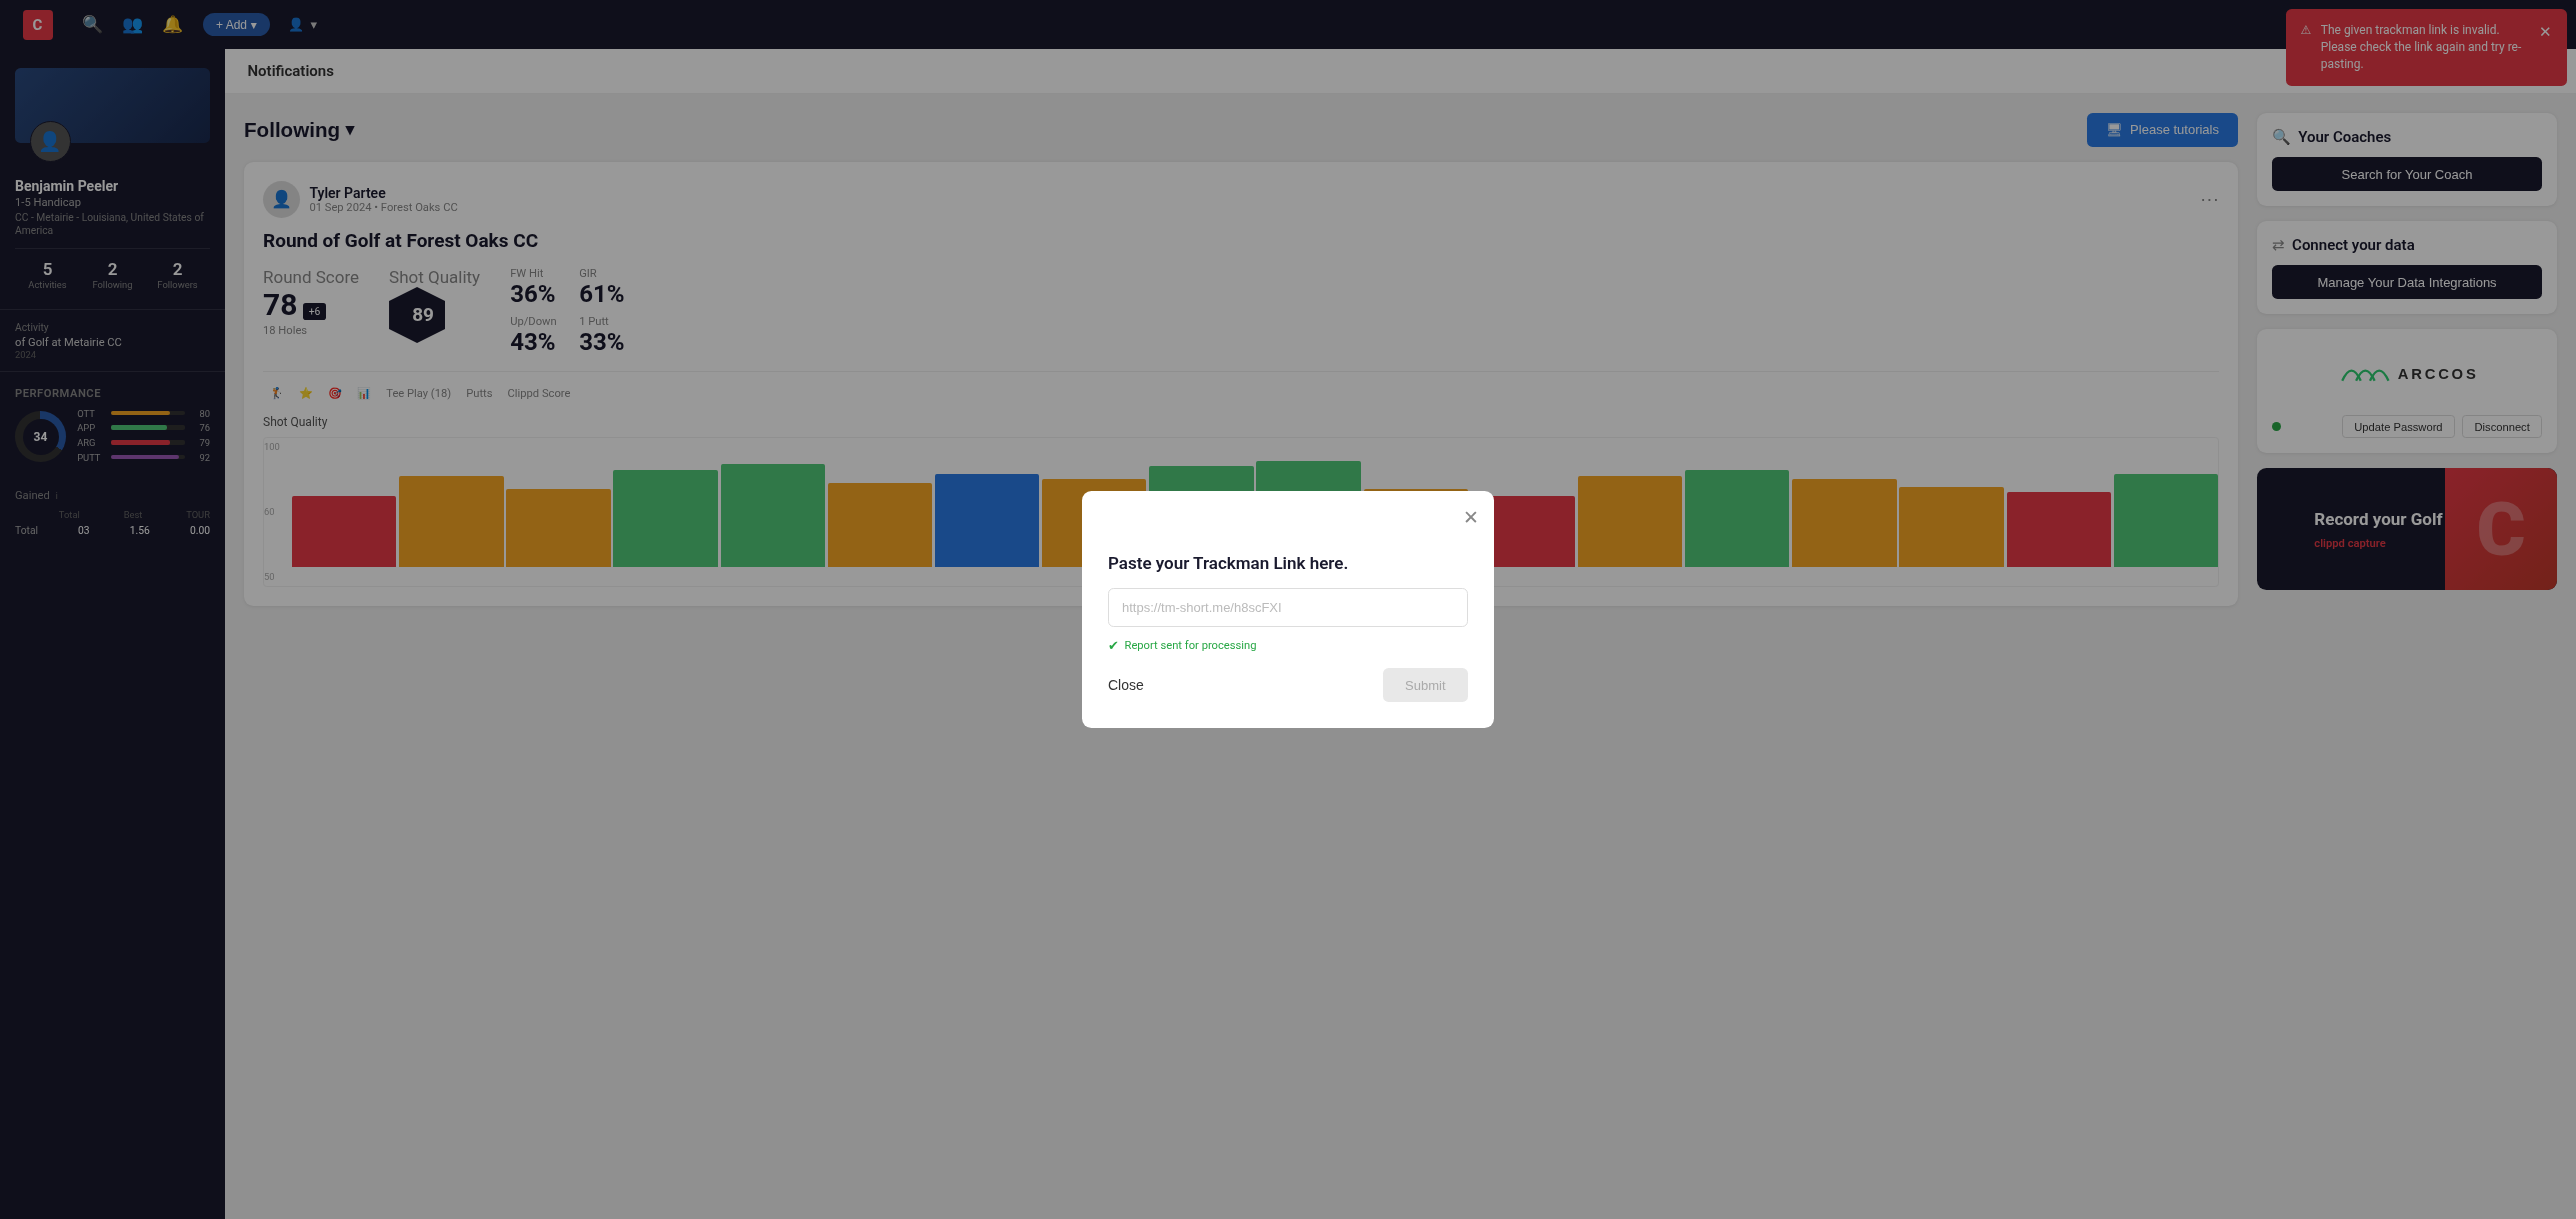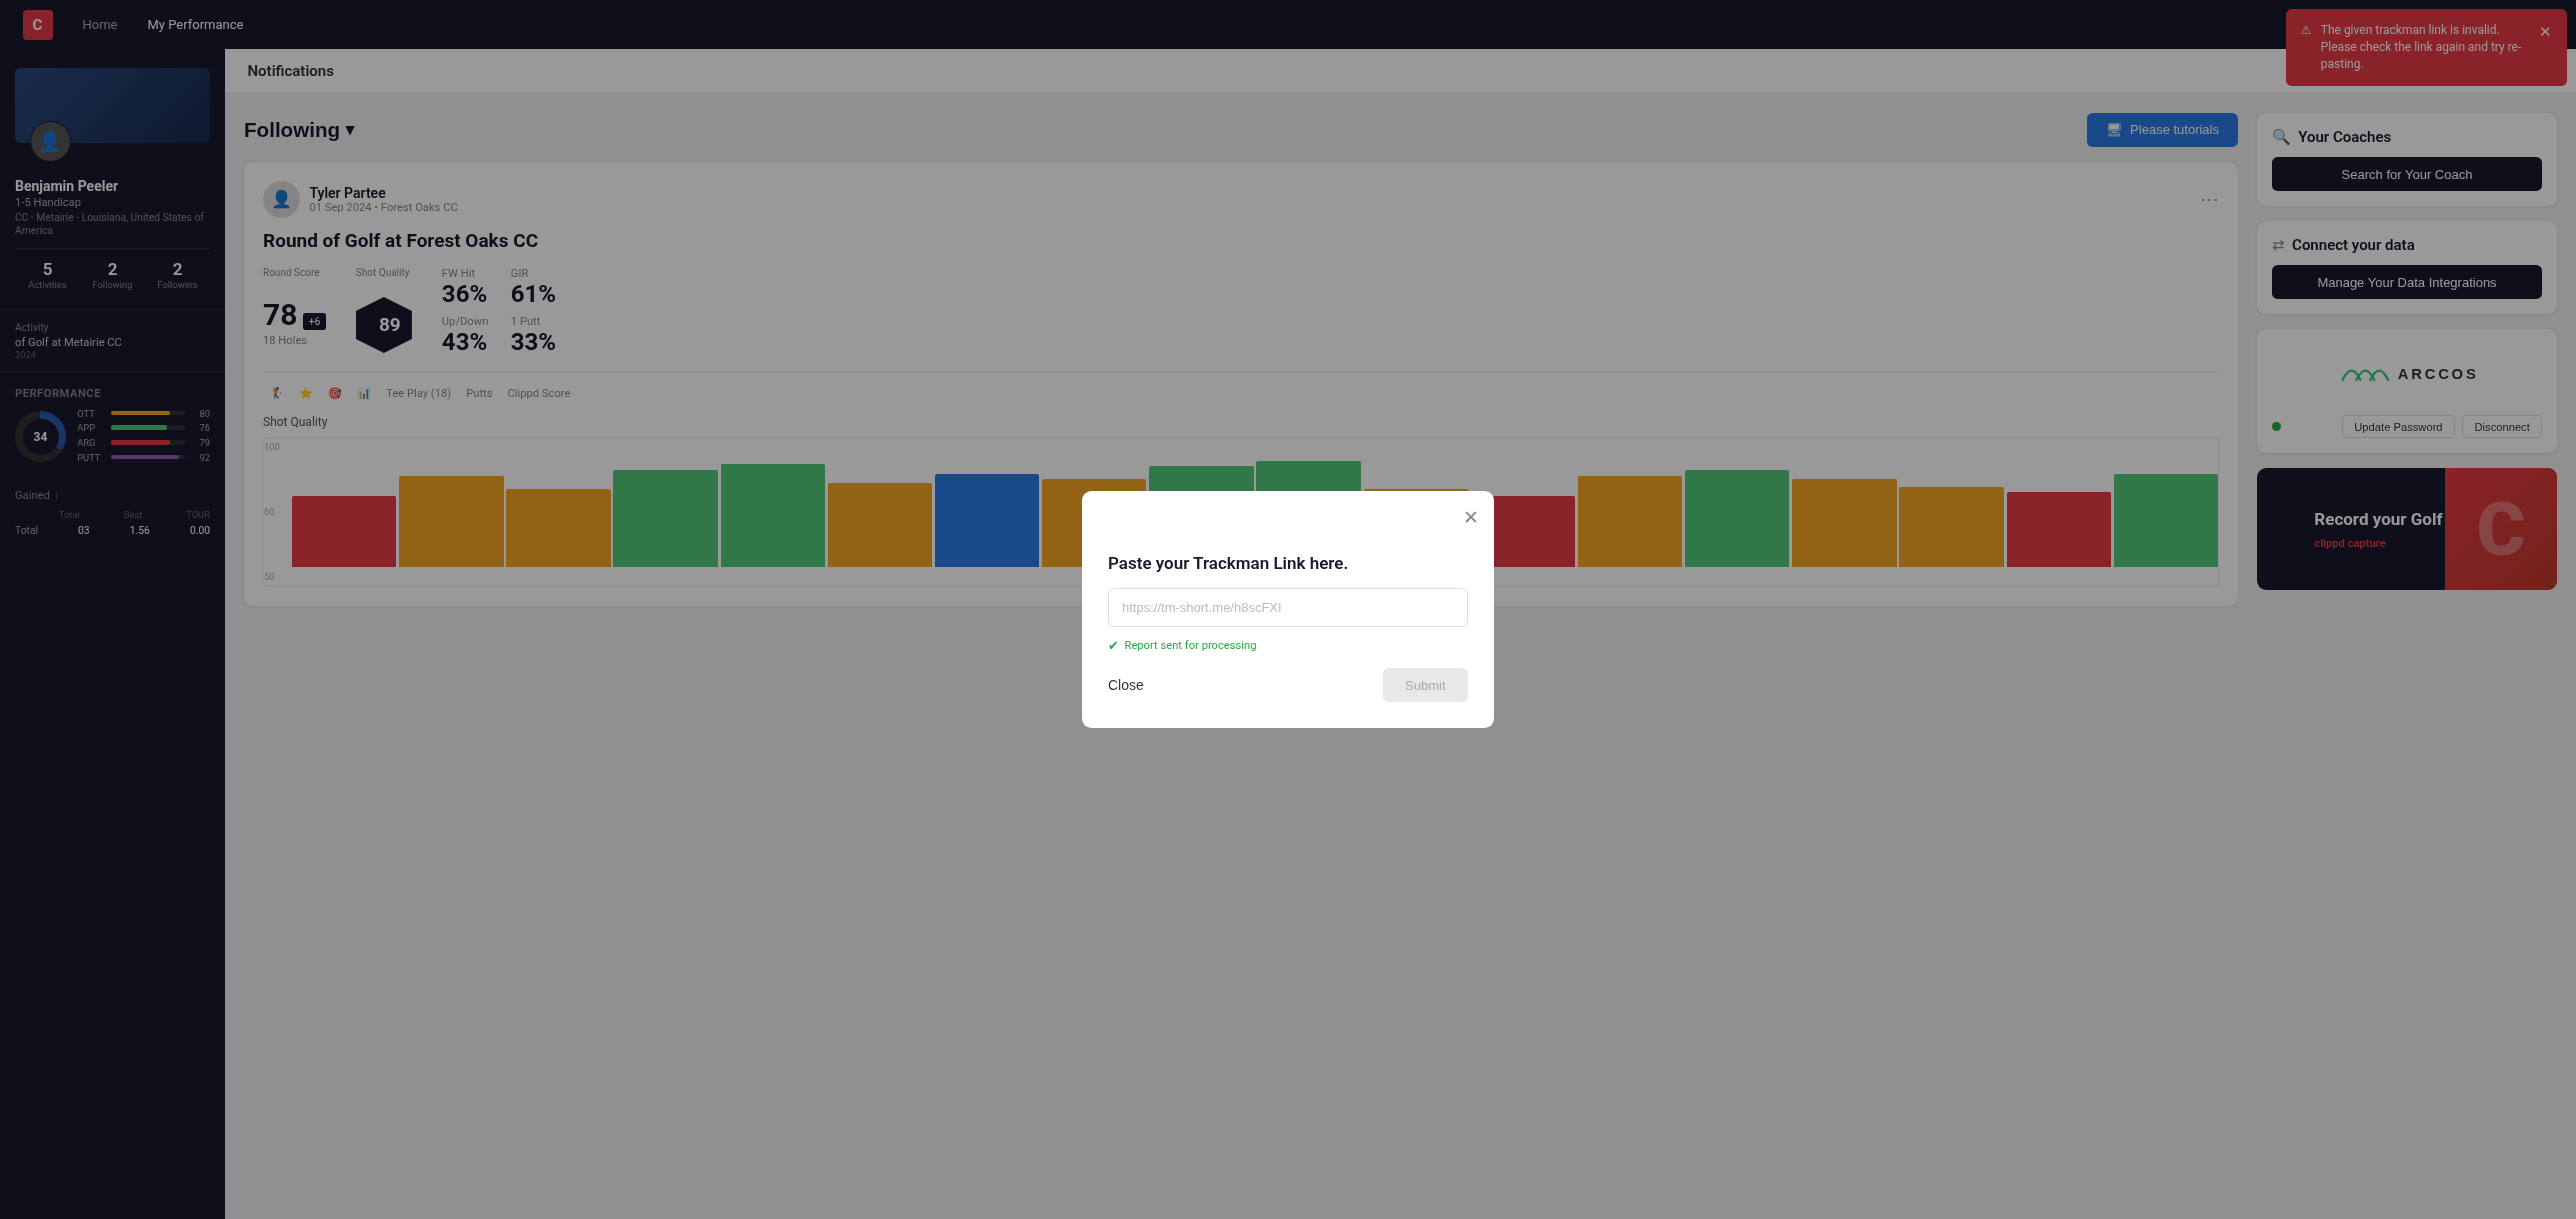--- a/index.html
+++ b/index.html
@@ -244,21 +244,21 @@
     }
     .feed-user-name { font-size: 14px; font-weight: 600; color: #1a1a2e; }
     .feed-user-meta { font-size: 11.2px; color: #888; }
     .feed-more { background: none; border: none; cursor: pointer; color: #888; font-size: 19px; }
     .feed-round-title { font-size: 19px; font-weight: 700; color: #1a1a2e; margin-bottom: 15px; }
 
     .round-stats {
       display: flex; gap: 30px; margin-bottom: 15px;
     }
     .round-stat-group { }
-    .round-stat-label { font-size: 10px; color: #888; margin-bottom: 19px; }
+    .round-stat-label { font-size: 17px; color: #888; margin-bottom: 0; }
     .round-stat-main { display: flex; align-items: baseline; gap: 5.6px; }
     .round-stat-val { font-size: 30px; font-weight: 700; color: #1a1a2e; }
     .round-stat-badge {
       background: #1a1a2e; color: white;
       font-size: 10.3px; padding: 1.9px 5.6px; border-radius: 2.8px;
     }
     .round-stat-sub { font-size: 11.2px; color: #888; margin-top: 1.9px; }
 
     .hex-badge {
       width: 56px; height: 56px;
@@ -434,24 +434,20 @@
       padding: 9.4px 22.5px; font-size: 13px;
       cursor: not-allowed;
     }
   </style>
 </head>
 <body>
 
 <nav class="top-nav">
   <div class="nav-logo">
     <span>C</span>
-  </div>
-  <div class="nav-links">
-    <a class="nav-link">Home</a>
-    <a class="nav-link active">My Performance</a>
   </div>
   <div class="nav-icons">
     <button class="nav-icon-btn">🔍</button>
     <button class="nav-icon-btn">👥</button>
     <button class="nav-icon-btn">🔔</button>
     <button class="nav-add-btn">
       <span>+ Add</span> ▾
     </button>
     <div class="nav-user">
       <span>👤</span> ▾

